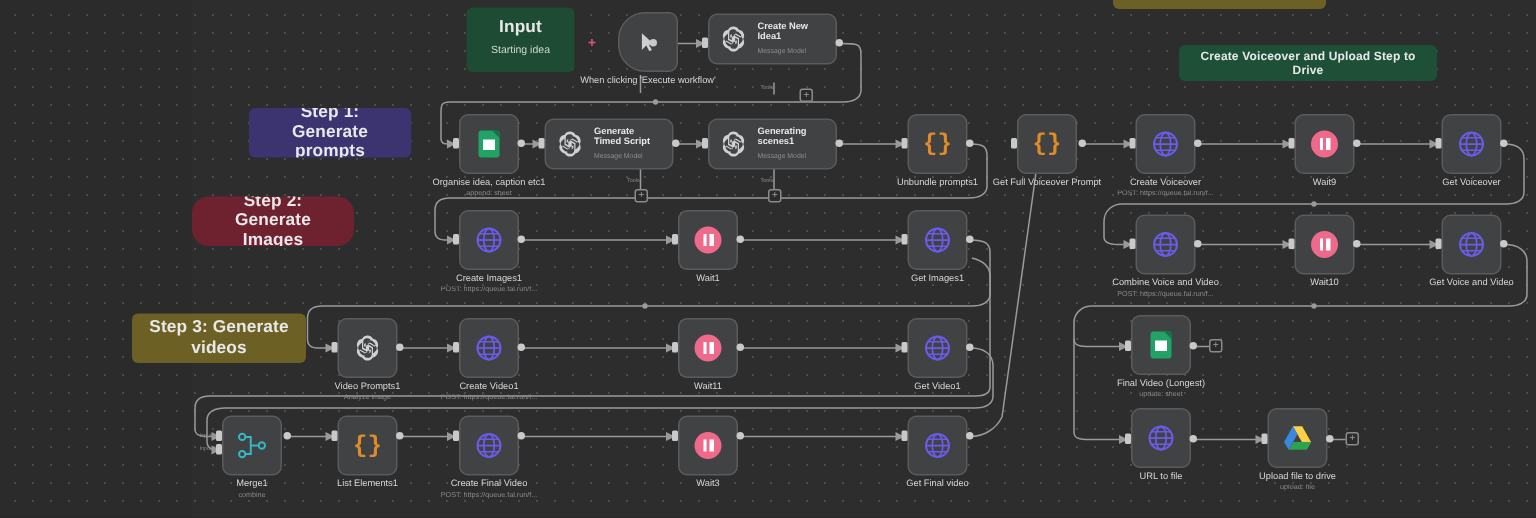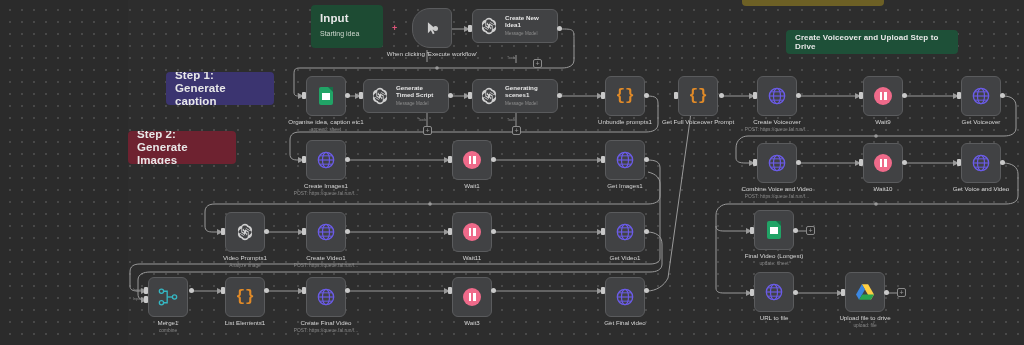--- a/index.html
+++ b/index.html
@@ -23,36 +23,37 @@
     background: rgba(255,255,255,0.012);
     pointer-events: none;
   }
   
   .sticky {
     position: absolute;
     border-radius: 4px;
     padding: 7px 9px;
     color: #e8e8e8;
     overflow: hidden;
+    text-align: center;
   }
   .sticky .s-title {
     font-size: 11.5px;
     font-weight: bold;
     letter-spacing: 0.1px;
     line-height: 1.15;
   }
   .sticky .s-sub {
     font-size: 7px;
     color: #cfd8cf;
     margin-top: 5px;
   }
   .sticky.green   { background:#1d4b33; }
   .sticky.green2  { background:#1e5038; }
   .sticky.purple  { background:#3b3470; }
-  .sticky.red     { background:#6e2230; }
+  .sticky.red     { background:#6e2230;border-radius:11px; }
   .sticky.olive   { background:#6d6025; }
   .sticky.blue    { background:#1d3a57; }
   .sticky.olive-cut { background:#6d6025; }
 
   
   svg.edges { position:absolute; left:0; top:0; width:1024px; height:345px; }
   svg.edges path { fill:none; stroke:#9a9a9a; stroke-width:1; }
   svg.edges .arrow { fill:#9a9a9a; }
 
   
@@ -235,27 +236,30 @@
   </svg>
 
   <div class="sticky olive-cut" style="left:742px; top:-8px; width:142px; height:13px;"></div>
 
   <div class="sticky green" style="left:311px; top:5px; width:72px; height:43px;">
     <div class="s-title">Input</div>
     <div class="s-sub">Starting idea</div>
   </div>
 
   <div class="sticky purple" style="left:166px; top:72px; width:108px; height:33px; display:flex; align-items:center;">
-    <div class="s-title">Step 1: Generate caption</div>
+    <div class="s-title">Step 1: Generate prompts</div>
   </div>
 
   <div class="sticky red" style="left:128px; top:131px; width:108px; height:33px; display:flex; align-items:center;">
     <div class="s-title">Step 2: Generate Images</div>
   </div>
 
+  <div class="sticky olive" style="left:88px; top:209px; width:116px; height:33px; display:flex; align-items:center;">
+    <div class="s-title">Step 3: Generate videos</div>
+  </div>
 
 
   <div class="sticky green2" style="left:786px; top:30px; width:172px; height:24px; display:flex; align-items:center; justify-content:center;">
     <div class="s-title" style="font-size:8px;">Create Voiceover and Upload Step to Drive</div>
   </div>
 
   <div class="node" style="left:412px; top:8px; border-radius:18px 6px 6px 18px;">
     <span class="nicon">
       <svg class="ic-cursor" viewBox="0 0 24 24">
           <path d="M5 2 L5 21 L10 16 L13.5 22.5 L16.5 21 L13 15 L19.5 15 Z" fill="#cfcfcf"></path>

